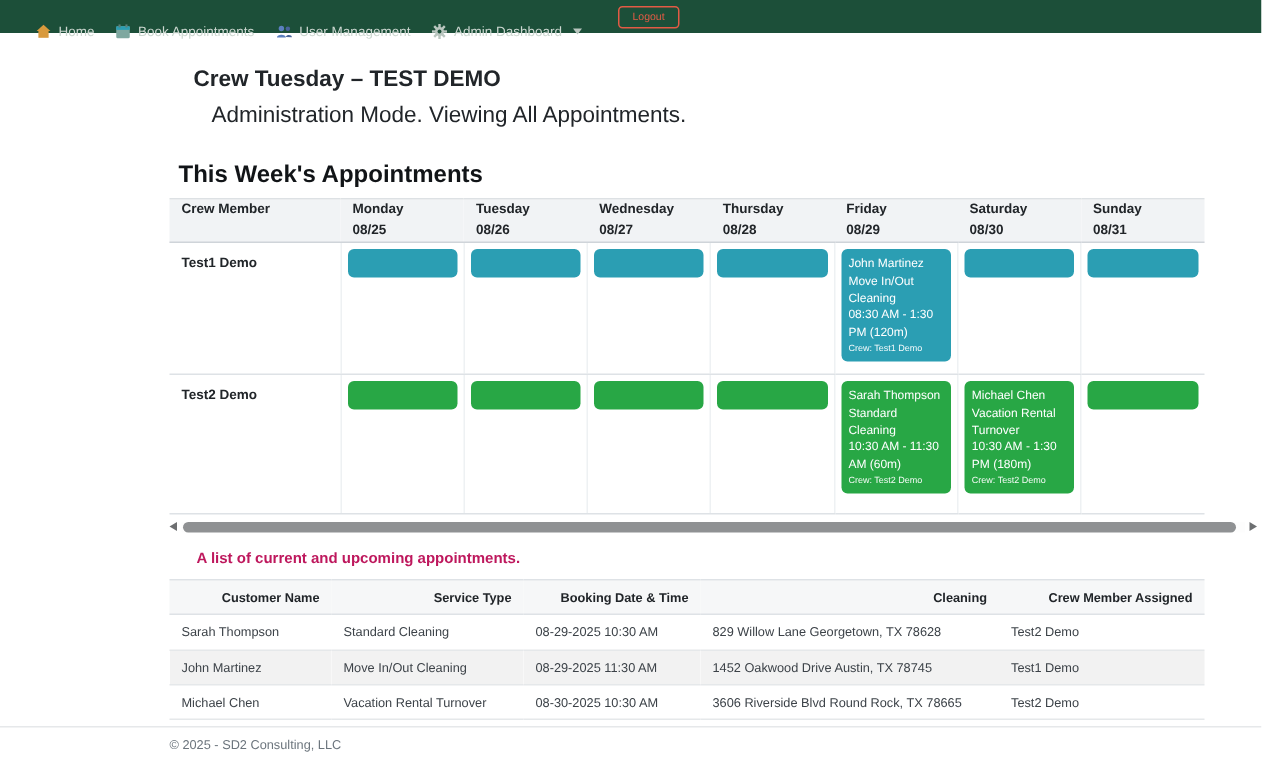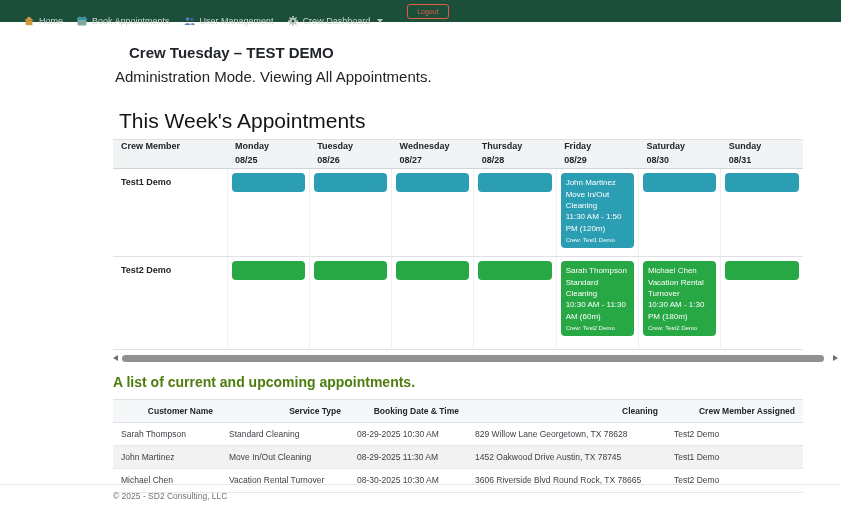--- a/index.html
+++ b/index.html
@@ -21,22 +21,22 @@
   .caret{width:0;height:0;border-left:3px solid transparent;border-right:3px solid transparent;
     border-top:4px solid #b9c6bf;margin-left:2px;}
   .logout-btn{
     margin-left:10px;background:transparent;border:1px solid #e25b45;color:#e25b45;
     font-size:7px;line-height:1;padding:3px 9px;border-radius:3px;cursor:pointer;
     font-family:inherit;
   }
   
   .main{position:absolute;left:113px;top:30px;width:690px;}
   .page-title{margin:12px 0 0 16px;font-size:15px;font-weight:600;color:#212529;line-height:1.4;}
-  .page-subtitle{margin:3px 0 0 2px;font-size:15px;font-weight:500;color:#212529;line-height:1.4;}
-  .week-heading{margin:19px 0 4px 6px;font-size:21px;font-weight:400;color:#111417;line-height:1.4;}
+  .page-subtitle{margin:3px 0 0 28px;font-size:15px;font-weight:500;color:#212529;line-height:1.4;}
+  .week-heading{margin:19px 0 4px 6px;font-size:16px;font-weight:700;color:#111417;line-height:1.4;}
   
   table.week{width:690px;border-collapse:collapse;table-layout:fixed;}
   table.week col.crew-col{width:114px;}
   table.week thead th{
     background:#f1f3f5;text-align:left;font-size:9px;font-weight:700;color:#212529;
     padding:0 8px;line-height:1.55;vertical-align:top;
     border-top:1px solid #dde1e4;border-bottom:1px solid #cfd4d9;
   }
   table.week tbody td{vertical-align:top;padding:0;border-bottom:1px solid #dee2e6;}
   table.week tbody td + td{border-left:1px solid #eef1f3;}
@@ -54,21 +54,21 @@
   .appt-card.green{background:#28a745;}
   .appt-card .crew-line{font-size:6px;margin-top:2px;opacity:.95;}
   
   .hscroll{width:725px;height:8px;margin-top:4px;display:flex;align-items:center;}
   .hs-arrow{width:0;height:0;cursor:pointer;}
   .hs-arrow.left{border-top:3.5px solid transparent;border-bottom:3.5px solid transparent;border-right:5px solid #6d6f71;}
   .hs-arrow.right{border-top:3.5px solid transparent;border-bottom:3.5px solid transparent;border-left:5px solid #6d6f71;}
   .hs-track{flex:1;height:7px;margin:0 3px;background:#fdfdfd;position:relative;}
   .hs-thumb{position:absolute;left:1px;top:0;height:7px;width:99%;background:#8f9193;border-radius:4px;cursor:pointer;}
   
-  .list-heading{margin:11px 0 6px 0;font-size:14px;font-weight:700;color:#4d7c0f;line-height:1.4;}
+  .list-heading{margin:11px 0 6px 18px;font-size:10px;font-weight:700;color:#be185d;line-height:1.4;}
   table.appts{width:690px;border-collapse:collapse;table-layout:fixed;font-size:8.5px;}
   table.appts th{
     background:#f6f7f8;text-align:right;font-weight:700;color:#212529;
     padding:6px 8px;border-top:1px solid #dee2e6;border-bottom:1px solid #dee2e6;line-height:1.2;
   }
   table.appts td{padding:6px 8px;color:#3c4248;border-bottom:1px solid #e5e8ea;line-height:1.2;white-space:nowrap;overflow:hidden;}
   table.appts tbody tr.striped{background:#f2f2f2;}
   
   .footer{
     position:absolute;left:0;top:484px;width:100%;border-top:1px solid #e6e8ea;
@@ -116,21 +116,21 @@
         <g fill="#b9c6bf">
           <rect x="4.2" y="0" width="1.6" height="10"></rect>
           <rect x="0" y="4.2" width="10" height="1.6"></rect>
           <rect x="4.2" y="0" width="1.6" height="10" transform="rotate(45 5 5)"></rect>
           <rect x="4.2" y="0" width="1.6" height="10" transform="rotate(-45 5 5)"></rect>
           <circle cx="5" cy="5" r="3"></circle>
         </g>
         <circle cx="5" cy="5" r="1.3" fill="#1c4f39"></circle>
       </svg>
     </span>
-    <span>Crew Dashboard</span>
+    <span>Admin Dashboard</span>
     <span class="caret"></span>
   </div>
   <button class="logout-btn">Logout</button>
 </div>
 
 <div class="main">
 
   <div class="page-title">Crew Tuesday – TEST DEMO</div>
   <div class="page-subtitle">Administration Mode. Viewing All Appointments.</div>
 
@@ -196,21 +196,21 @@
         <td>
             <div class="bar teal"></div>
           </td>
         <td>
             <div class="bar teal"></div>
           </td>
         <td>
           <div class="appt-card teal">
             <div>John Martinez</div>
             <div>Move In/Out Cleaning</div>
-            <div>11:30 AM - 1:50 PM (120m)</div>
+            <div>08:30 AM - 1:30 PM (120m)</div>
             <div class="crew-line">Crew: Test1 Demo</div>
           </div>
         </td>
         <td>
             <div class="bar teal"></div>
           </td>
         <td>
             <div class="bar teal"></div>
           </td>
       </tr>

